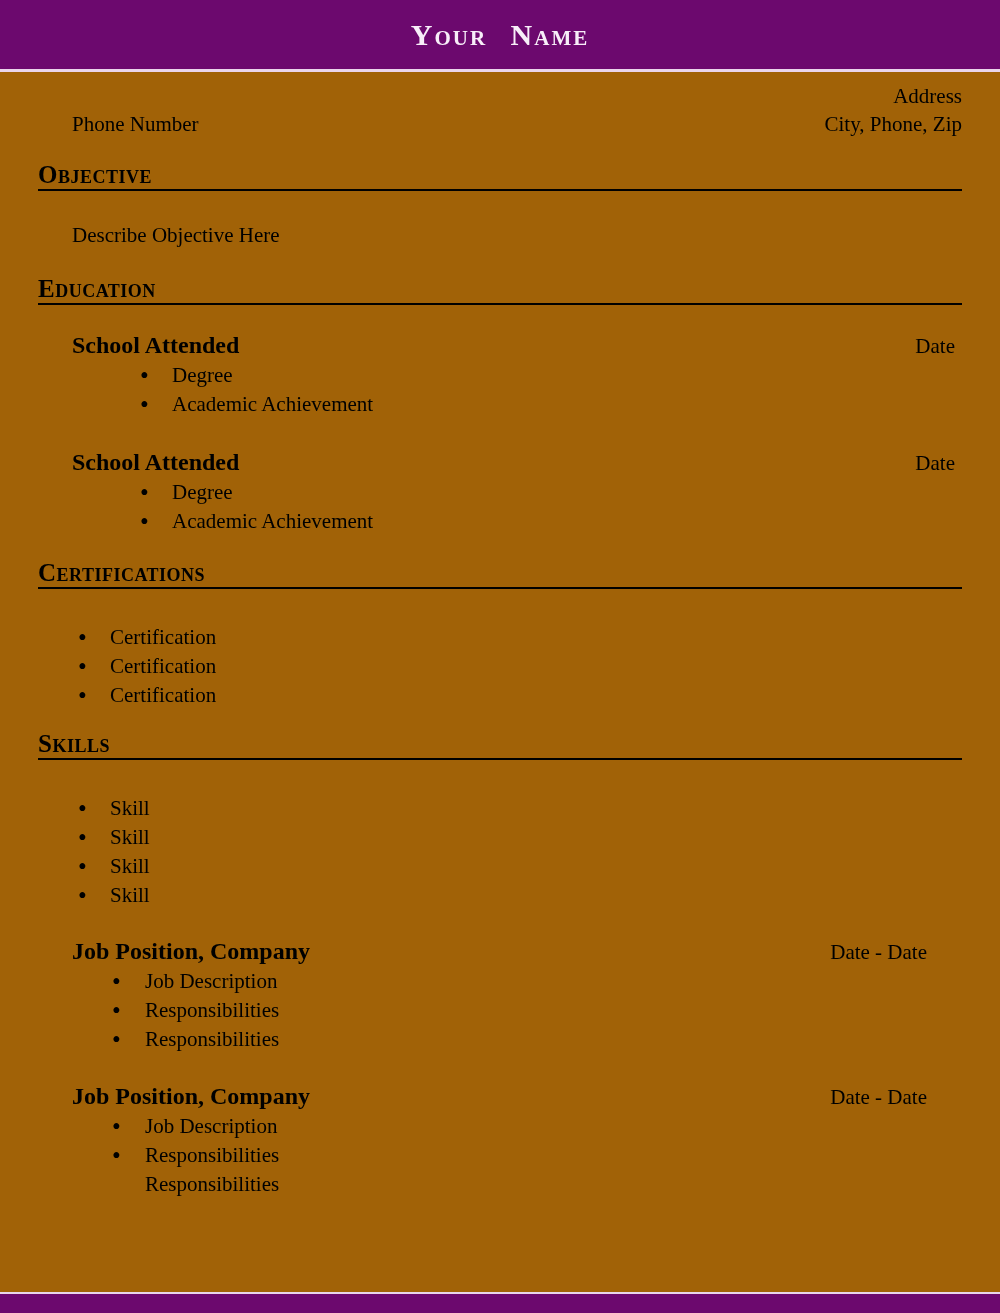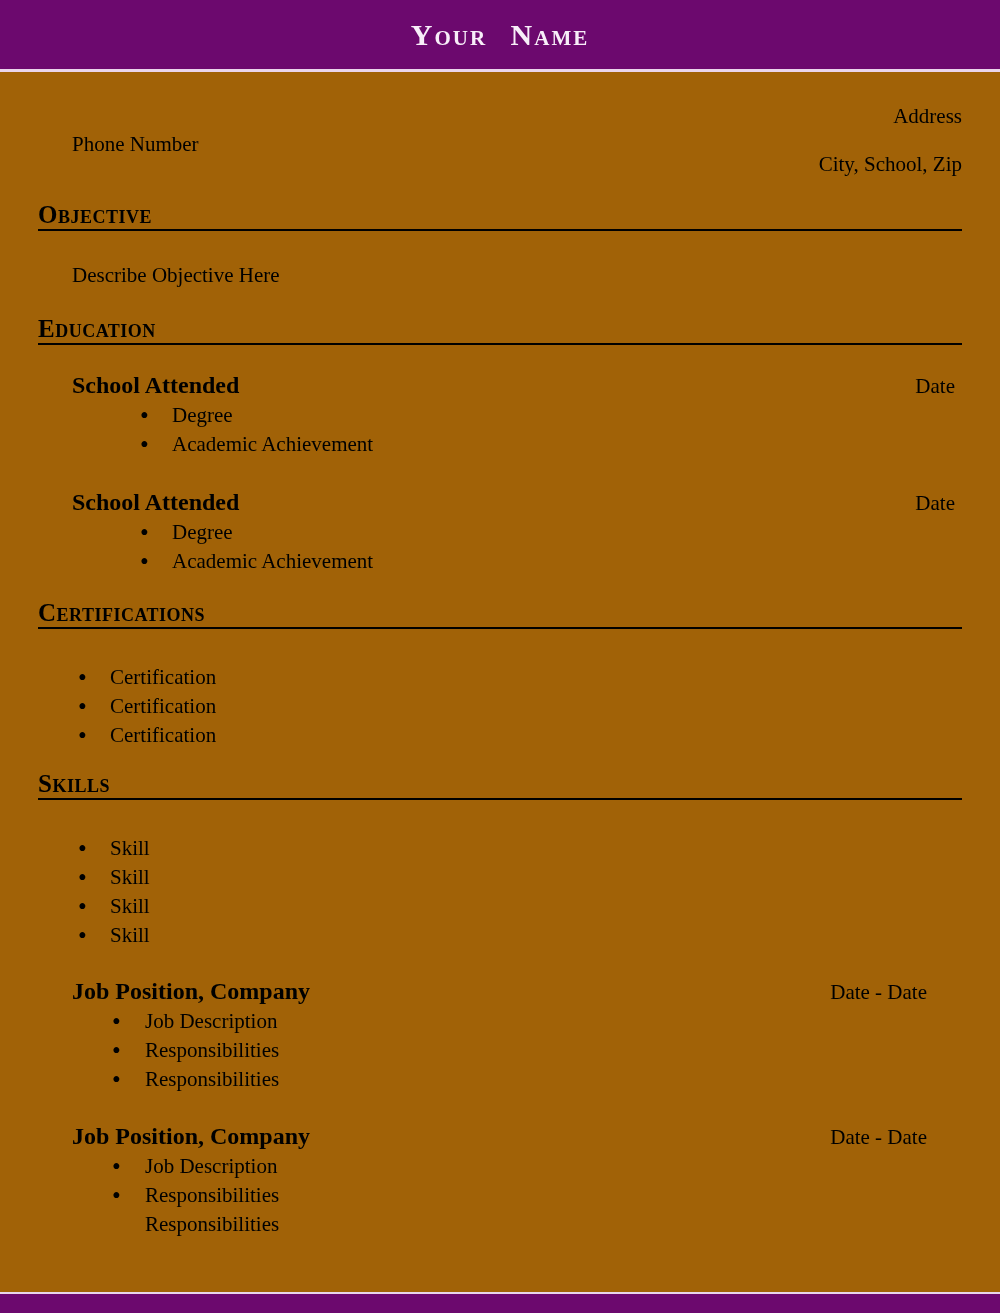--- a/index.html
+++ b/index.html
@@ -39,21 +39,21 @@
   }
 
   
   .contact-block {
     margin: 10px 38px 0 38px;
     font-size: 21px;
     line-height: 28px;
   }
   .contact-row { display: flex; justify-content: space-between; }
   .contact-left { padding-left: 34px; }
-  .contact-right { text-align: right; margin-top: 20px; }
+  .contact-right { text-align: right; }
 
   
   .section-heading {
     margin: 24px 38px 0 38px;
     font-size: 25px;
     line-height: 26px;
     font-weight: 700;
     font-variant: small-caps;
     letter-spacing: 0.5px;
     padding-bottom: 1px;
@@ -130,21 +130,21 @@
     <div class="name-title">Your Name</div>
   </div>
 
   <div class="contact-block">
     <div class="contact-row">
       <span class="contact-left"></span>
       <span class="contact-right">Address</span>
     </div>
     <div class="contact-row">
       <span class="contact-left">Phone Number</span>
-      <span class="contact-right">City, School, Zip</span>
+      <span class="contact-right">City, Phone, Zip</span>
     </div>
   </div>
 
   <div class="section">
     <h2 class="section-heading mt-objective">Objective</h2>
     <div class="objective-text">Describe Objective Here</div>
   </div>
 
   <div class="section">
     <h2 class="section-heading mt-education">Education</h2>

